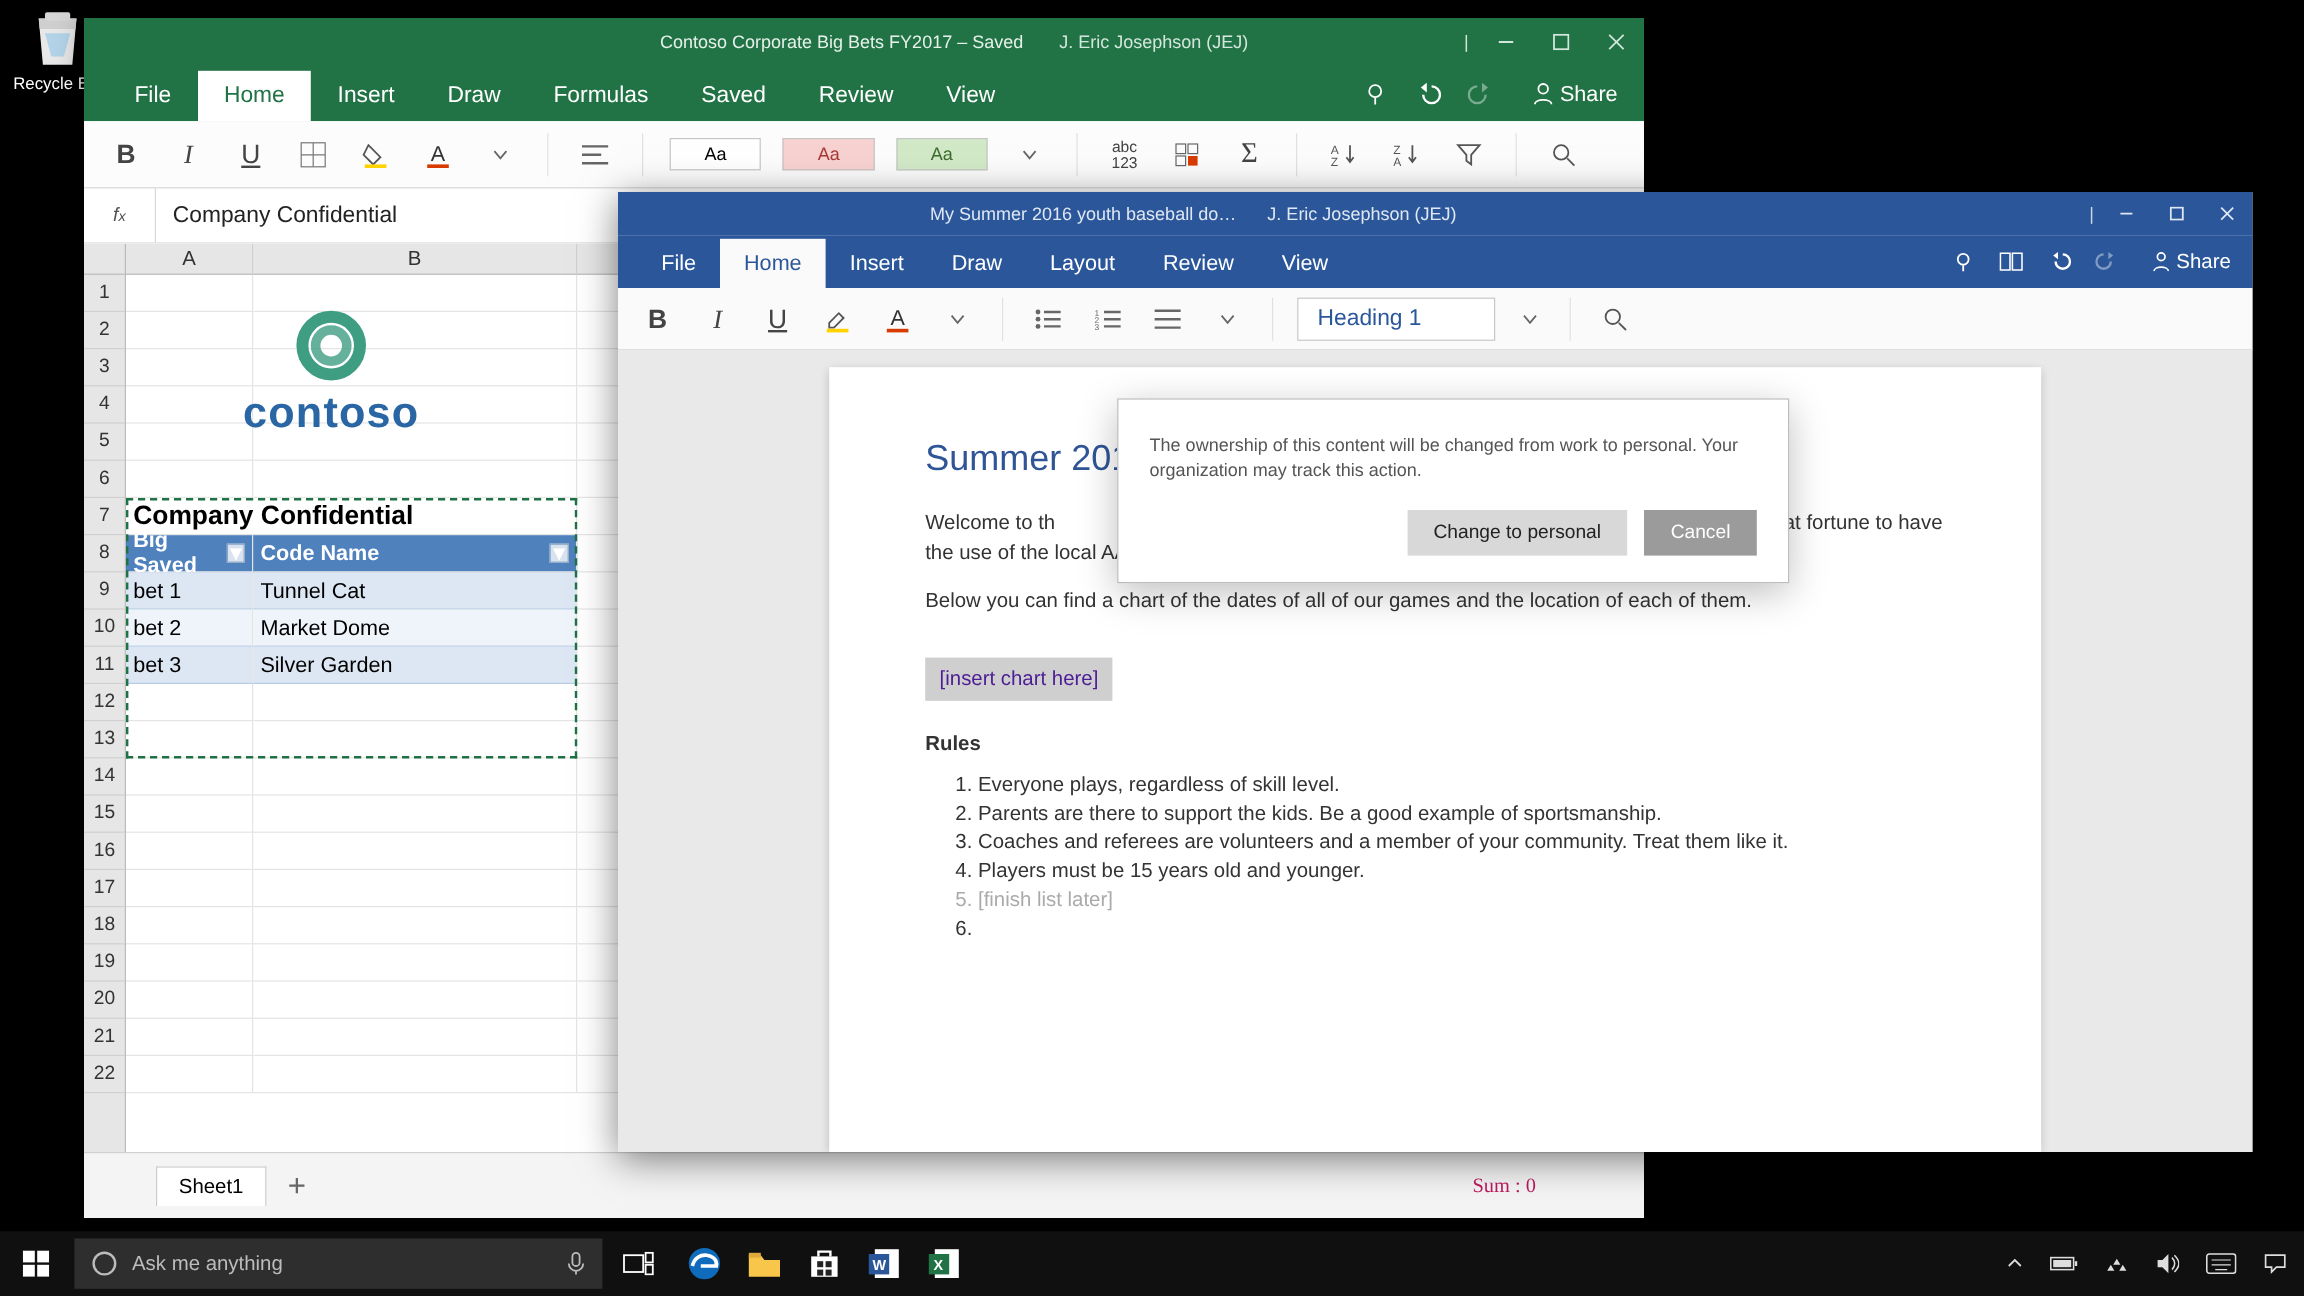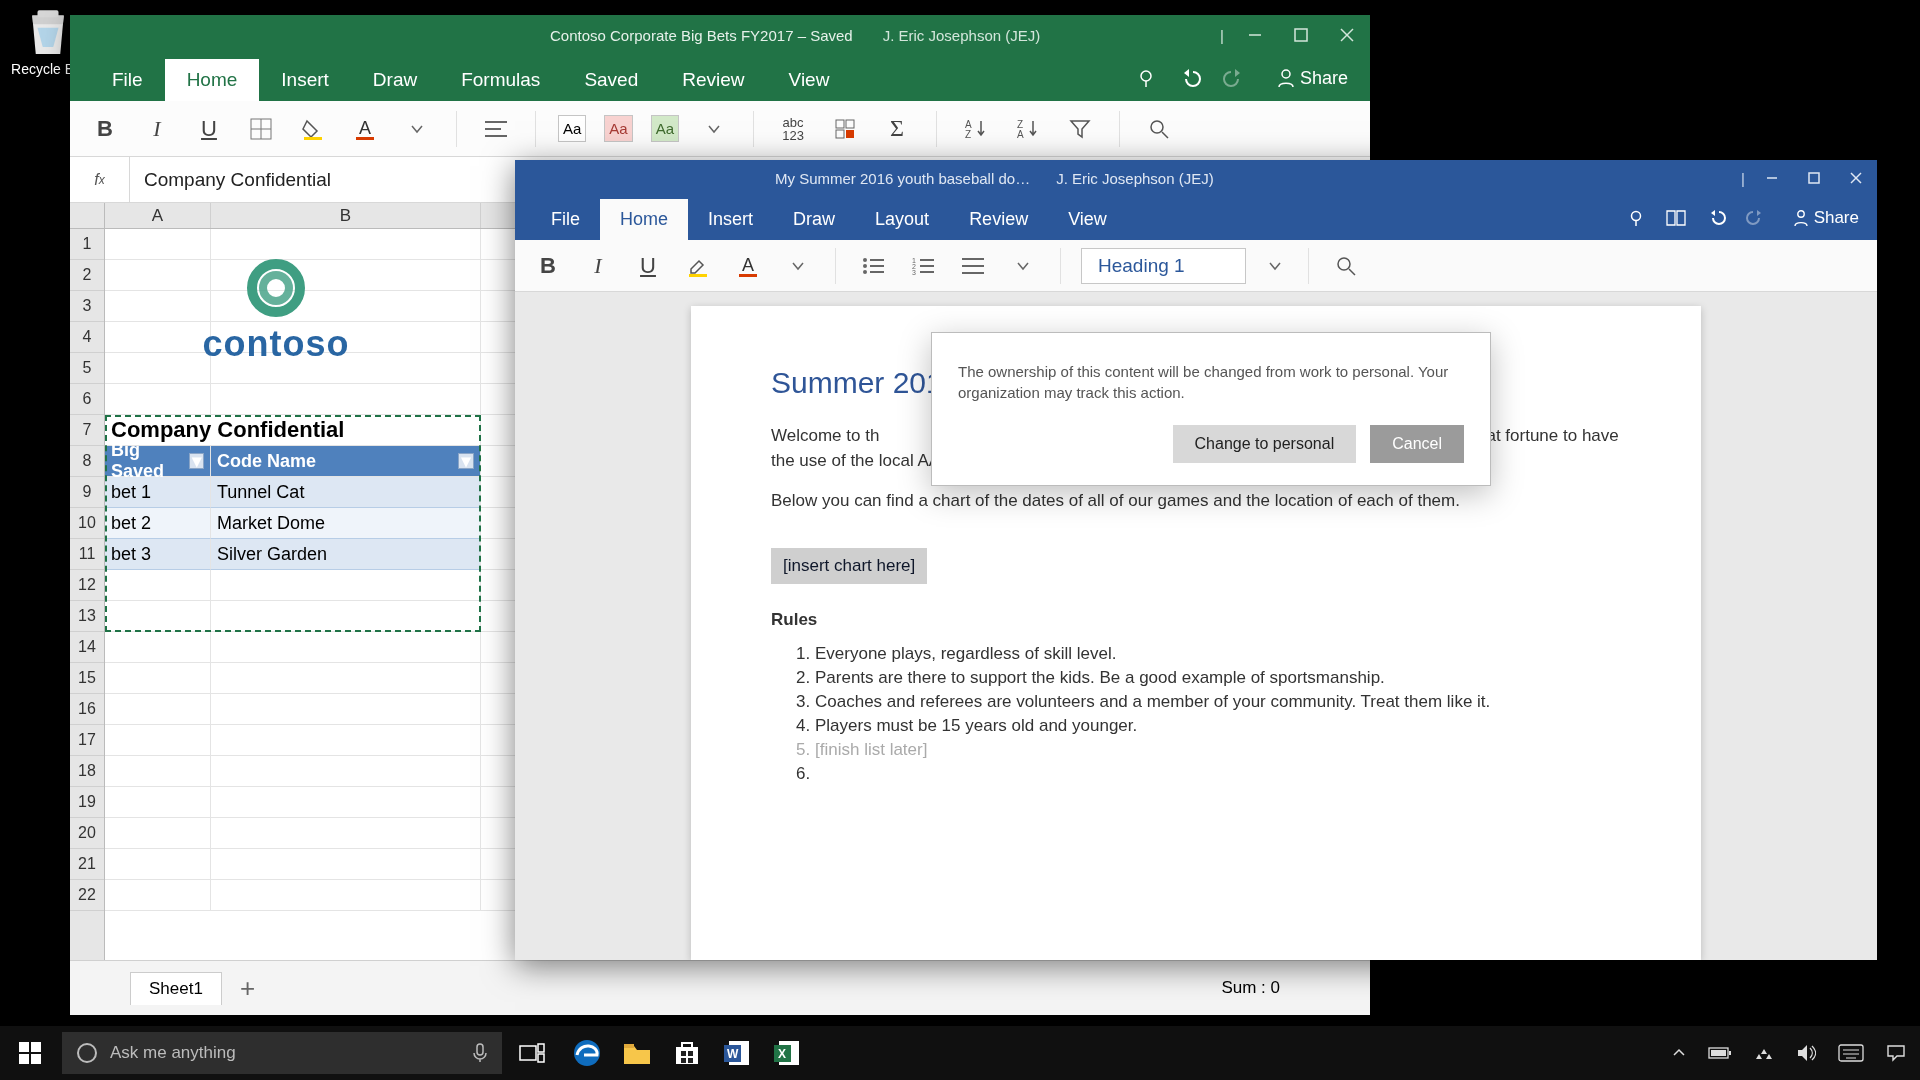--- a/index.html
+++ b/index.html
@@ -20,21 +20,21 @@
   .ex-tabs { background: #217346; height: 46px; display: flex; align-items: flex-end; padding-left: 20px; }
   .ex-tab { color: #fff; font-size: 19px; padding: 10px 22px; }
   .ex-tab.active { background: #fff; color: #217346; }
   .ex-tabs .rtools { margin-left: auto; display: flex; align-items: center; height: 46px; }
   .ex-tabs .rtools .ri { width: 44px; height: 46px; display: flex; align-items: center; justify-content: center; color: #fff; }
   .ex-share { color: #fff; font-size: 18px; padding: 0 22px; display: flex; align-items: center; gap: 6px; }
 
   .ex-ribbon { background: #fcfcfc; height: 56px; border-bottom: 1px solid #d8d8d8; display: flex; align-items: center; padding: 0 18px; gap: 18px; }
   .rbtn { width: 34px; height: 34px; display: flex; align-items: center; justify-content: center; color: #444; font-size: 22px; }
   .rsep { width: 1px; height: 36px; background: #e1e1e1; margin: 0 4px; }
-  .cf-box { border: 1px solid #c5c5c5; padding: 4px 4px; font-size: 15px; }
+  .cf-box { border: 1px solid #c5c5c5; padding: 4px 28px; font-size: 15px; }
   .cf-black { background: #fff; color: #000; }
   .cf-red   { background: #f8d2d0; color: #a63b35; }
   .cf-green { background: #d2e9c8; color: #3f6b2e; }
 
   .fx-bar { height: 46px; display: flex; align-items: center; border-bottom: 1px solid #d8d8d8; }
   .fx-bar .fx { width: 60px; text-align: center; font-style: italic; font-size: 16px; color: #555; border-right: 1px solid #d8d8d8; height: 100%; display:flex; align-items:center; justify-content:center;}
   .fx-bar .val { padding-left: 14px; font-size: 19px; color: #222; }
 
   .ex-grid { display: flex; flex: 1; overflow: hidden; background: #fff; }
   .rowhdrs { background: #e6e6e6; border-right: 1px solid #bbb; display: flex; flex-direction: column; }
@@ -56,21 +56,21 @@
   .tbl-cell-a { background:#dde7f3; border-bottom:1px solid #b7cde6; }
   .tbl-cell-b { background:#dde7f3; border-bottom:1px solid #b7cde6; }
   .tbl-row2 .tbl-cell-a, .tbl-row2 .tbl-cell-b { background:#eff4fa; }
 
   .logo-box { position:absolute; left:36px; top:4px; width:270px; height:152px; display:flex; flex-direction:column; align-items:center; justify-content:center; }
   .logo-box .txt { font-size:36px; font-weight:700; color:#2966a3; letter-spacing:1px; }
 
   .sheet-tabs { height: 55px; border-top: 1px solid #d0d0d0; background:#f4f4f4; display:flex; align-items:center; padding:0 60px; }
   .sheet-tab { background:#fff; border:1px solid #ccc; border-bottom:none; padding:6px 18px; font-size:17px; }
   .sheet-add { font-size:26px; color:#666; margin-left:18px; }
-  .sheet-tabs .sum { margin-left:auto; font-size:17px; color:#000000; padding-right:30px;}
+  .sheet-tabs .sum { margin-left:auto; font-size:17px; color:#be185d; padding-right:30px;font-family:Liberation Serif, serif;}
 
   
   .word { position: absolute; left: 515px; top: 160px; width: 1362px; height: 800px; background: #fff; box-shadow: 0 6px 30px rgba(0,0,0,.5); display:flex; flex-direction:column; }
   .wd-title { background:#2b579a; color:#dfe7f3; height:36px; display:flex; align-items:center; font-size:15px; }
   .wd-title .doc{ margin-left:260px; }
   .wd-title .user{ margin:0 26px;}
   .wd-title .winbtn{ width:42px; height:36px; display:flex;align-items:center;justify-content:center;}
   .wd-tabs { background:#2b579a; height:44px; display:flex; align-items:flex-end; padding-left:16px;}
   .wd-tab { color:#fff; font-size:18px; padding:10px 20px;}
   .wd-tab.active { background:#fafafa; color:#2b579a;}
@@ -78,21 +78,21 @@
   .wd-tabs .ri{ width:40px; height:44px; display:flex;align-items:center;justify-content:center; color:#fff;}
   .wd-share{ color:#fff; font-size:17px; padding:0 18px; display:flex; align-items:center; gap:6px;}
   .wd-ribbon{ background:#fafafa; height:52px; border-bottom:1px solid #d8d8d8; display:flex; align-items:center; padding:0 16px; gap:16px;}
   .style-box{ border:1px solid #c7c7c7; background:#fff; padding:6px 60px 6px 16px; font-size:19px; color:#2b579a; position:relative;}
   .style-dd { width:26px; display:flex;align-items:center;justify-content:center;}
 
   .wd-canvas { flex:1; background:#e9e9e9; display:flex; justify-content:center; padding-top:14px; overflow:hidden;}
   .wd-page { width: 1010px; background:#fff; box-shadow:0 2px 8px rgba(0,0,0,.2); padding:60px 80px 40px 80px; font-size:17px; color:#333; position:relative;}
   .wd-h1 { color:#2f5597; font-size:30px; font-weight:400; margin-bottom:24px;}
   .wd-p { margin-bottom:16px; line-height:1.45;}
-  .placeholder{ background:#cfcfcf; color:#0f172a; padding:8px 12px; display:inline-block; margin:18px 0 26px 0;}
+  .placeholder{ background:#cfcfcf; color:#4c1d95; padding:8px 12px; display:inline-block; margin:18px 0 26px 0;}
   .wd-sub { font-weight:600; margin-bottom:14px;}
   .wd-ol { margin-left:44px; }
   .wd-ol li { margin-bottom:4px; }
   .wd-ol li.ghost { color:#aaa; }
 
   
   .dialog { position:absolute; left:240px; top:26px; width:560px; background:#fff; border:1px solid #bcbcbc; box-shadow:0 8px 30px rgba(0,0,0,.25); padding:28px 26px 22px 26px;}
   .dlg-title{ font-size:24px; color:#222; margin-bottom:16px;}
   .dlg-msg{ font-size:15px; color:#555; line-height:1.4; margin-bottom:22px;}
   .dlg-btns{ display:flex; justify-content:flex-end; gap:14px;}

